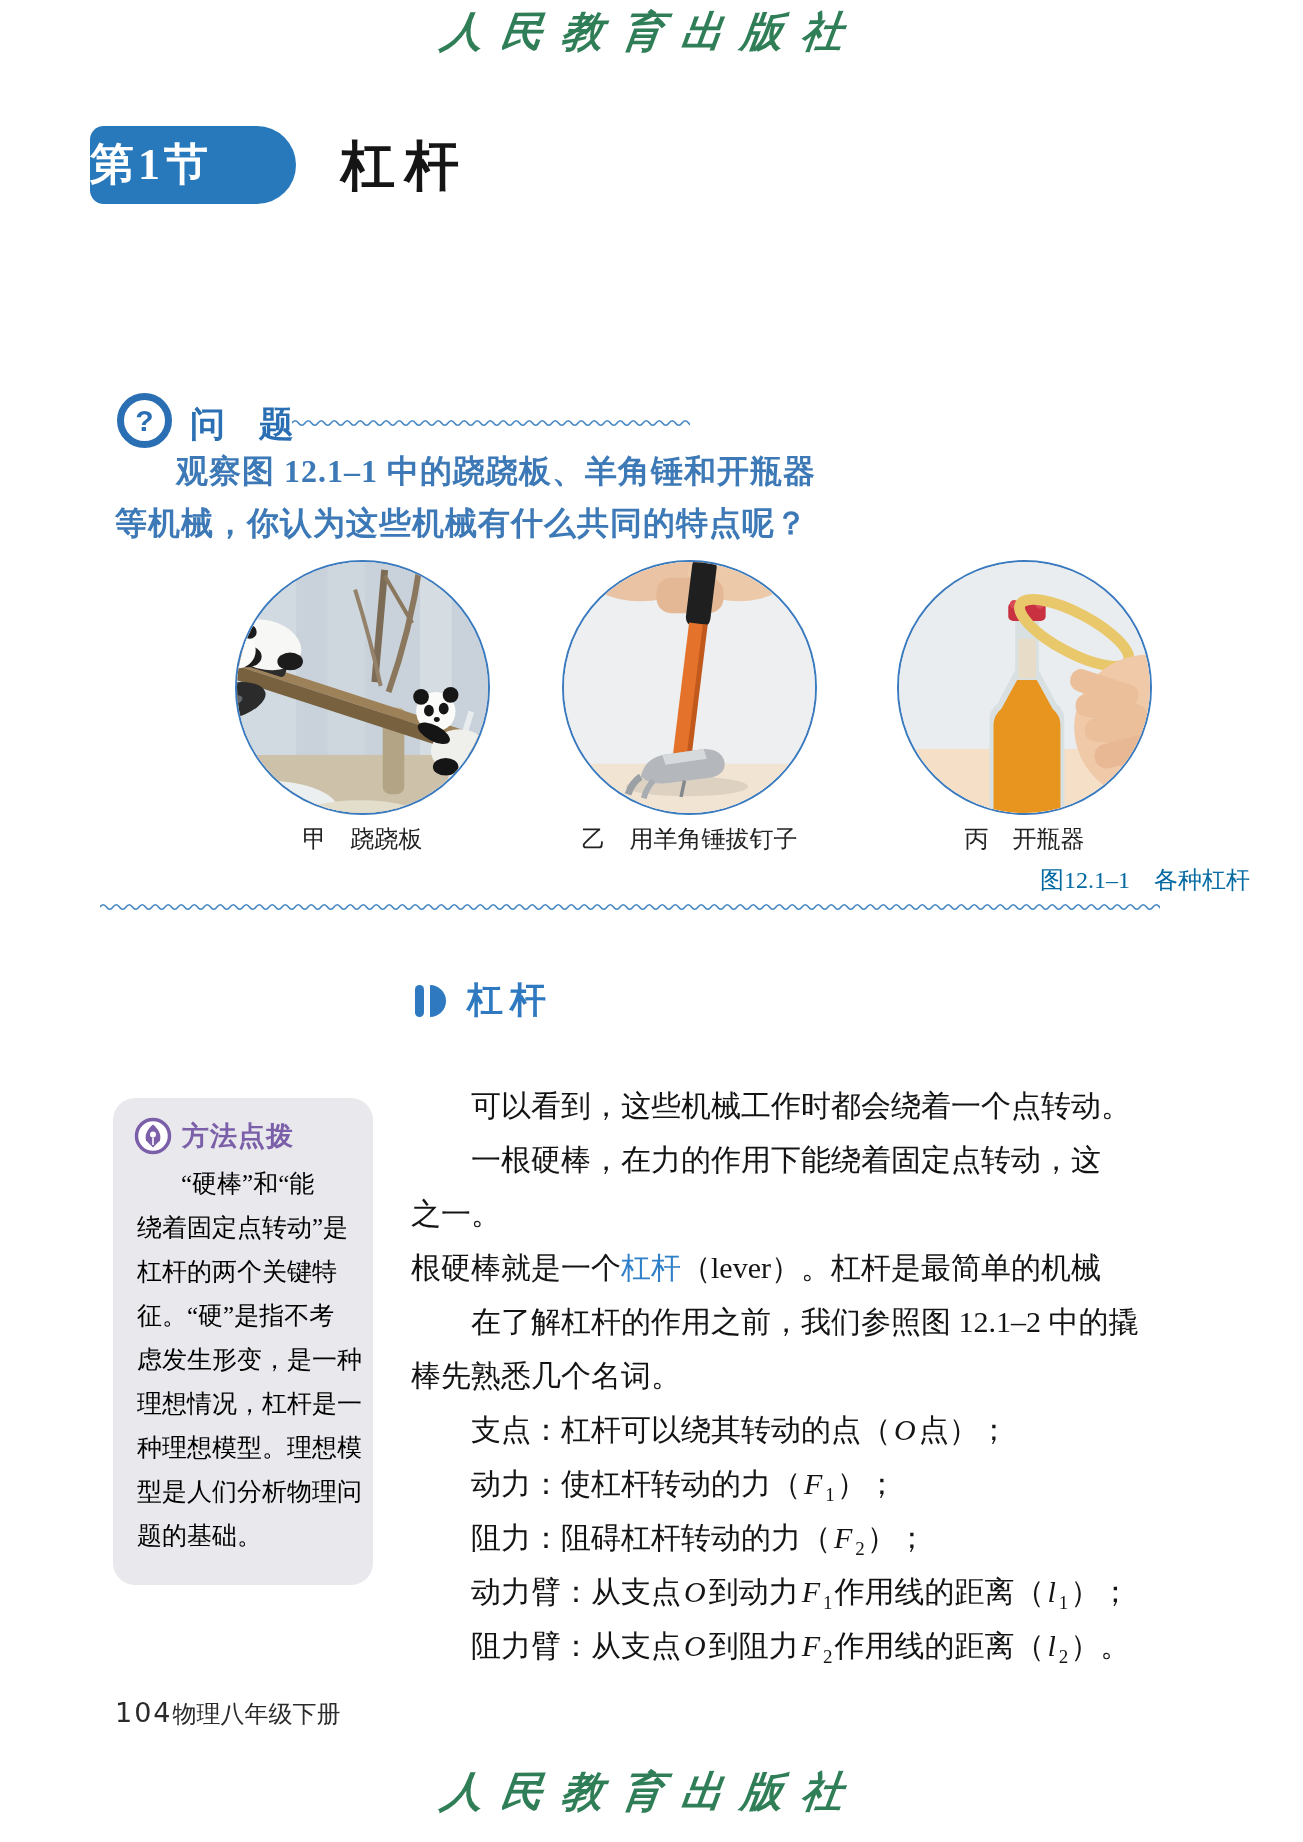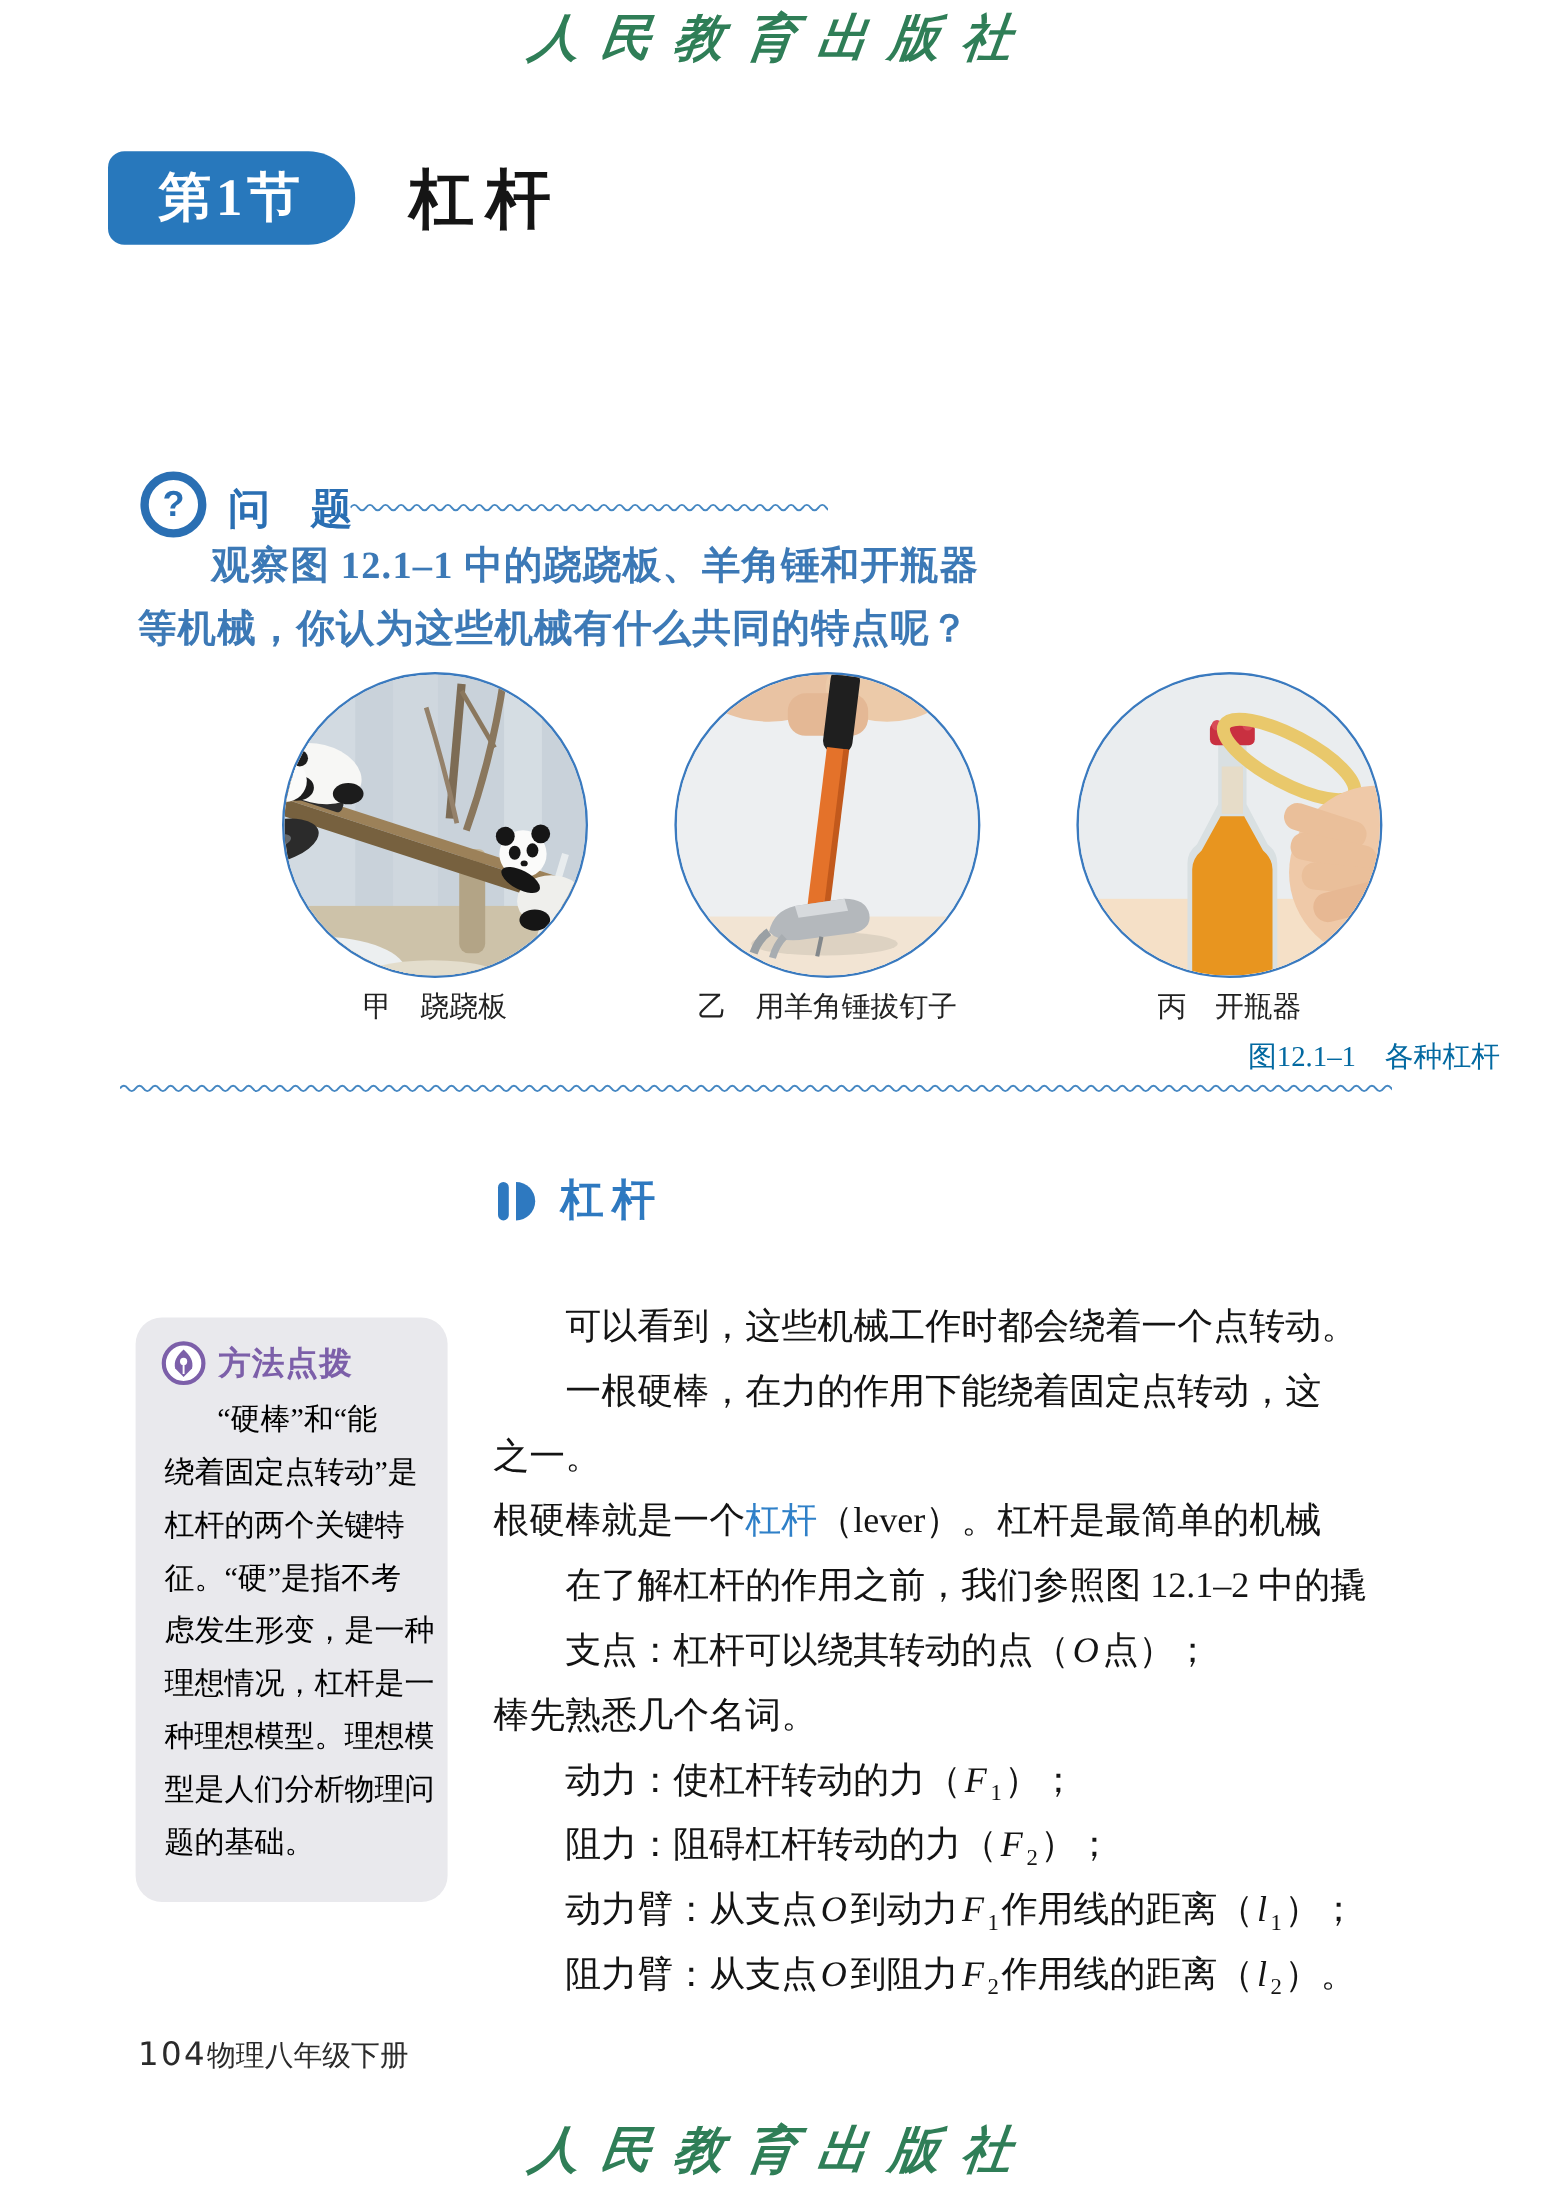--- a/index.html
+++ b/index.html
@@ -14,21 +14,21 @@
   
   .brand{position:absolute;left:0;width:1303px;text-align:center;
          font-family:"DejaVu Serif",serif;font-style:italic;font-weight:bold;
          font-size:42px;color:var(--green);letter-spacing:18px;transform:skewX(-7deg);}
   .brand-top{top:4px;}
   .brand-bottom{top:1764px;}
 
   
   .section-tab{position:absolute;left:90px;top:126px;width:206px;height:78px;
       background:var(--blue);border-radius:14px 40px 40px 14px;color:#fff;
-      font-weight:bold;font-size:44px;line-height:78px;text-align:center;letter-spacing:4px;}
+      font-weight:bold;font-size:44px;line-height:78px;letter-spacing:4px;}
   .page-title{position:absolute;left:341px;top:130px;margin:0;font-size:54px;
       font-weight:bold;letter-spacing:10px;color:#151515;}
 
   
   .q-icon{position:absolute;left:117px;top:393px;width:55px;height:55px;box-sizing:border-box;
       border:7px solid var(--blue-mid);border-radius:50%;background:#fff;
       display:flex;align-items:center;justify-content:center;
       font-family:"Liberation Sans","DejaVu Sans",sans-serif;font-weight:bold;
       font-size:30px;color:var(--blue-mid);}
   .q-label{position:absolute;left:190px;top:401px;font-family:"Liberation Sans","DejaVu Sans",sans-serif;
@@ -223,22 +223,22 @@
       <div class="mb-line">题的基础。</div>
     </div>
   </div>
 
   <div class="main-text">
     <div class="tline ind"><span>可以看到，这些机械工作时都会绕着一个点转动。</span></div>
     <div class="tline ind"><span>一根硬棒，在力的作用下能绕着固定点转动，这</span></div>
     <div class="tline"><span>之一。</span></div>
     <div class="tline"><span>根硬棒就是一个</span><span class="seg-term">杠杆</span><span>（lever）。杠杆是最简单的机械</span></div>
     <div class="tline ind"><span>在了解杠杆的作用之前，我们参照图 12.1–2 中的撬</span></div>
+    <div class="tline"><span>棒先熟悉几个名词。</span></div>
     <div class="tline ind"><span>支点：杠杆可以绕其转动的点（</span><span class="seg-var">O</span><span>点）；</span></div>
-    <div class="tline"><span>棒先熟悉几个名词。</span></div>
     <div class="tline ind"><span>动力：使杠杆转动的力（</span><span class="seg-var">F</span><span class="seg-sub">1</span><span>）；</span></div>
     <div class="tline ind"><span>阻力：阻碍杠杆转动的力（</span><span class="seg-var">F</span><span class="seg-sub">2</span><span>）；</span></div>
     <div class="tline ind"><span>动力臂：从支点</span><span class="seg-var">O</span><span>到动力</span><span class="seg-var">F</span><span class="seg-sub">1</span><span>作用线的距离（</span><span class="seg-var">l</span><span class="seg-sub">1</span><span>）；</span></div>
     <div class="tline ind"><span>阻力臂：从支点</span><span class="seg-var">O</span><span>到阻力</span><span class="seg-var">F</span><span class="seg-sub">2</span><span>作用线的距离（</span><span class="seg-var">l</span><span class="seg-sub">2</span><span>）。</span></div>
   </div>
 
   <div class="footer">
     <span class="pg-num">104</span>
     <span class="pg-subject">物理</span>
     <span class="pg-volume">八年级下册</span>

